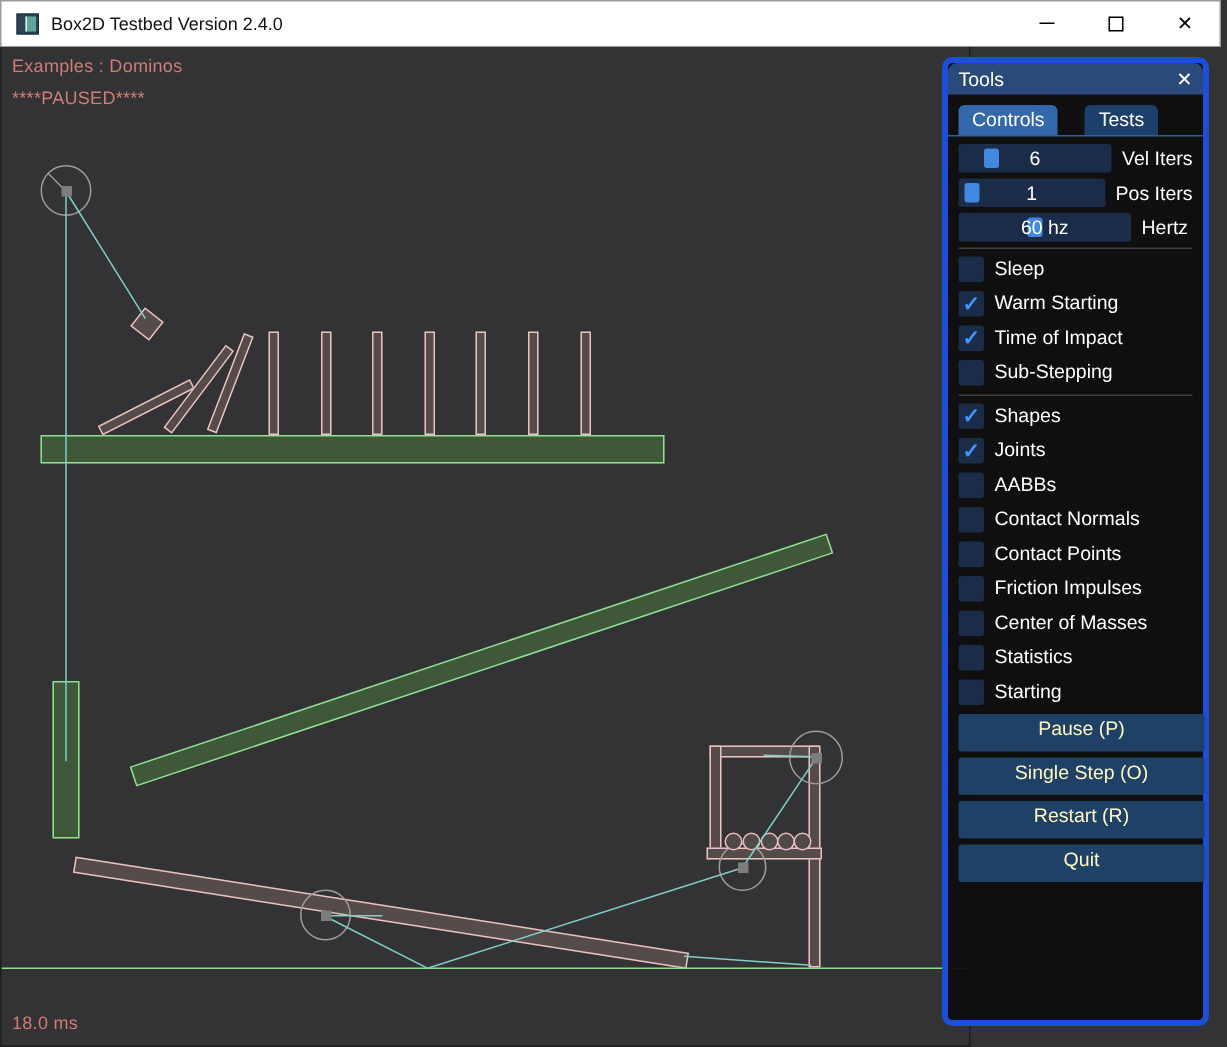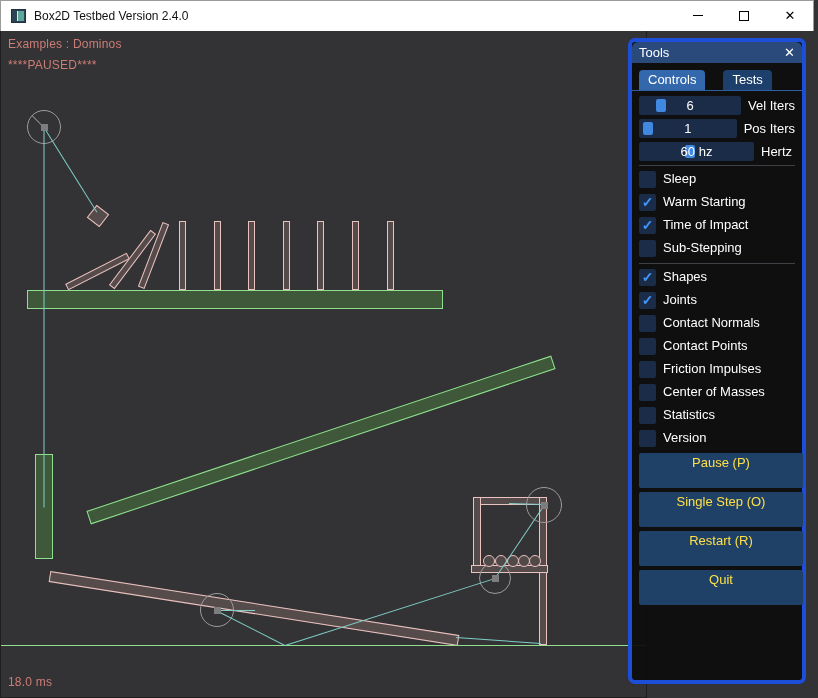--- a/index.html
+++ b/index.html
@@ -47,22 +47,22 @@
   .slider-track { position:relative; width:115px; height:19px; background:#1a2c47; border-radius:2px; }
   .slider-grab { position:absolute; top:3px; width:10px; height:13px; background:#4189e0; border-radius:2px; }
   .slider-value { position:absolute; left:0; top:0; width:100%; height:19px; line-height:19px;
                   text-align:center; color:#fff; font-size:13px; z-index:2; }
   .slider-label { margin-left:7px; color:#fff; font-size:13px; white-space:nowrap; }
   .separator { height:1px; background:#3f3f46; margin:4px 0 5px 0; }
   .check-row { display:flex; margin-bottom:6px; height:17px; }
   .checkbox { width:17px; height:17px; background:#1a2c47; border-radius:2px; text-align:center;
               line-height:16px; font-size:14px; font-weight:bold; color:#4296fa; }
   .check-label { margin-left:7px; color:#fff; font-size:13px; white-space:nowrap; }
-  .panel-btn { width:164px; height:35px; line-height:19px; background:#1f4067; border-radius:2px;
-               color:#fde047; font-size:13px; text-align:center; margin-bottom:4px; cursor:default; }
+  .panel-btn { width:164px; height:25px; line-height:19px; background:#1f4067; border-radius:2px;
+               color:#fef9c3; font-size:13px; text-align:center; margin-bottom:4px; cursor:default; }
   #buttons { margin-top:2px; }
 </style>
 </head>
 <body>
 
 <div class="titlebar">
   <div class="app-icon">
       <div class="app-icon-inner"></div>
     </div>
   <div class="title-text">Box2D Testbed Version 2.4.0</div>
@@ -184,41 +184,45 @@
         <div class="check-row">
           <div class="checkbox">✓</div>
           <div class="check-label">Shapes</div>
         </div>
         <div class="check-row">
           <div class="checkbox">✓</div>
           <div class="check-label">Joints</div>
         </div>
         <div class="check-row">
           <div class="checkbox"></div>
+          <div class="check-label">AABBs</div>
+        </div>
+        <div class="check-row">
+          <div class="checkbox"></div>
           <div class="check-label">Contact Normals</div>
         </div>
         <div class="check-row">
           <div class="checkbox"></div>
           <div class="check-label">Contact Points</div>
         </div>
         <div class="check-row">
           <div class="checkbox"></div>
           <div class="check-label">Friction Impulses</div>
         </div>
         <div class="check-row">
           <div class="checkbox"></div>
           <div class="check-label">Center of Masses</div>
         </div>
         <div class="check-row">
           <div class="checkbox"></div>
           <div class="check-label">Statistics</div>
         </div>
         <div class="check-row">
           <div class="checkbox"></div>
-          <div class="check-label">Version</div>
+          <div class="check-label">Starting</div>
         </div>
       </div>
     <div id="buttons">
         <div class="panel-btn">Pause (P)</div>
         <div class="panel-btn">Single Step (O)</div>
         <div class="panel-btn">Restart (R)</div>
         <div class="panel-btn">Quit</div>
       </div>
   </div>
 </div>

